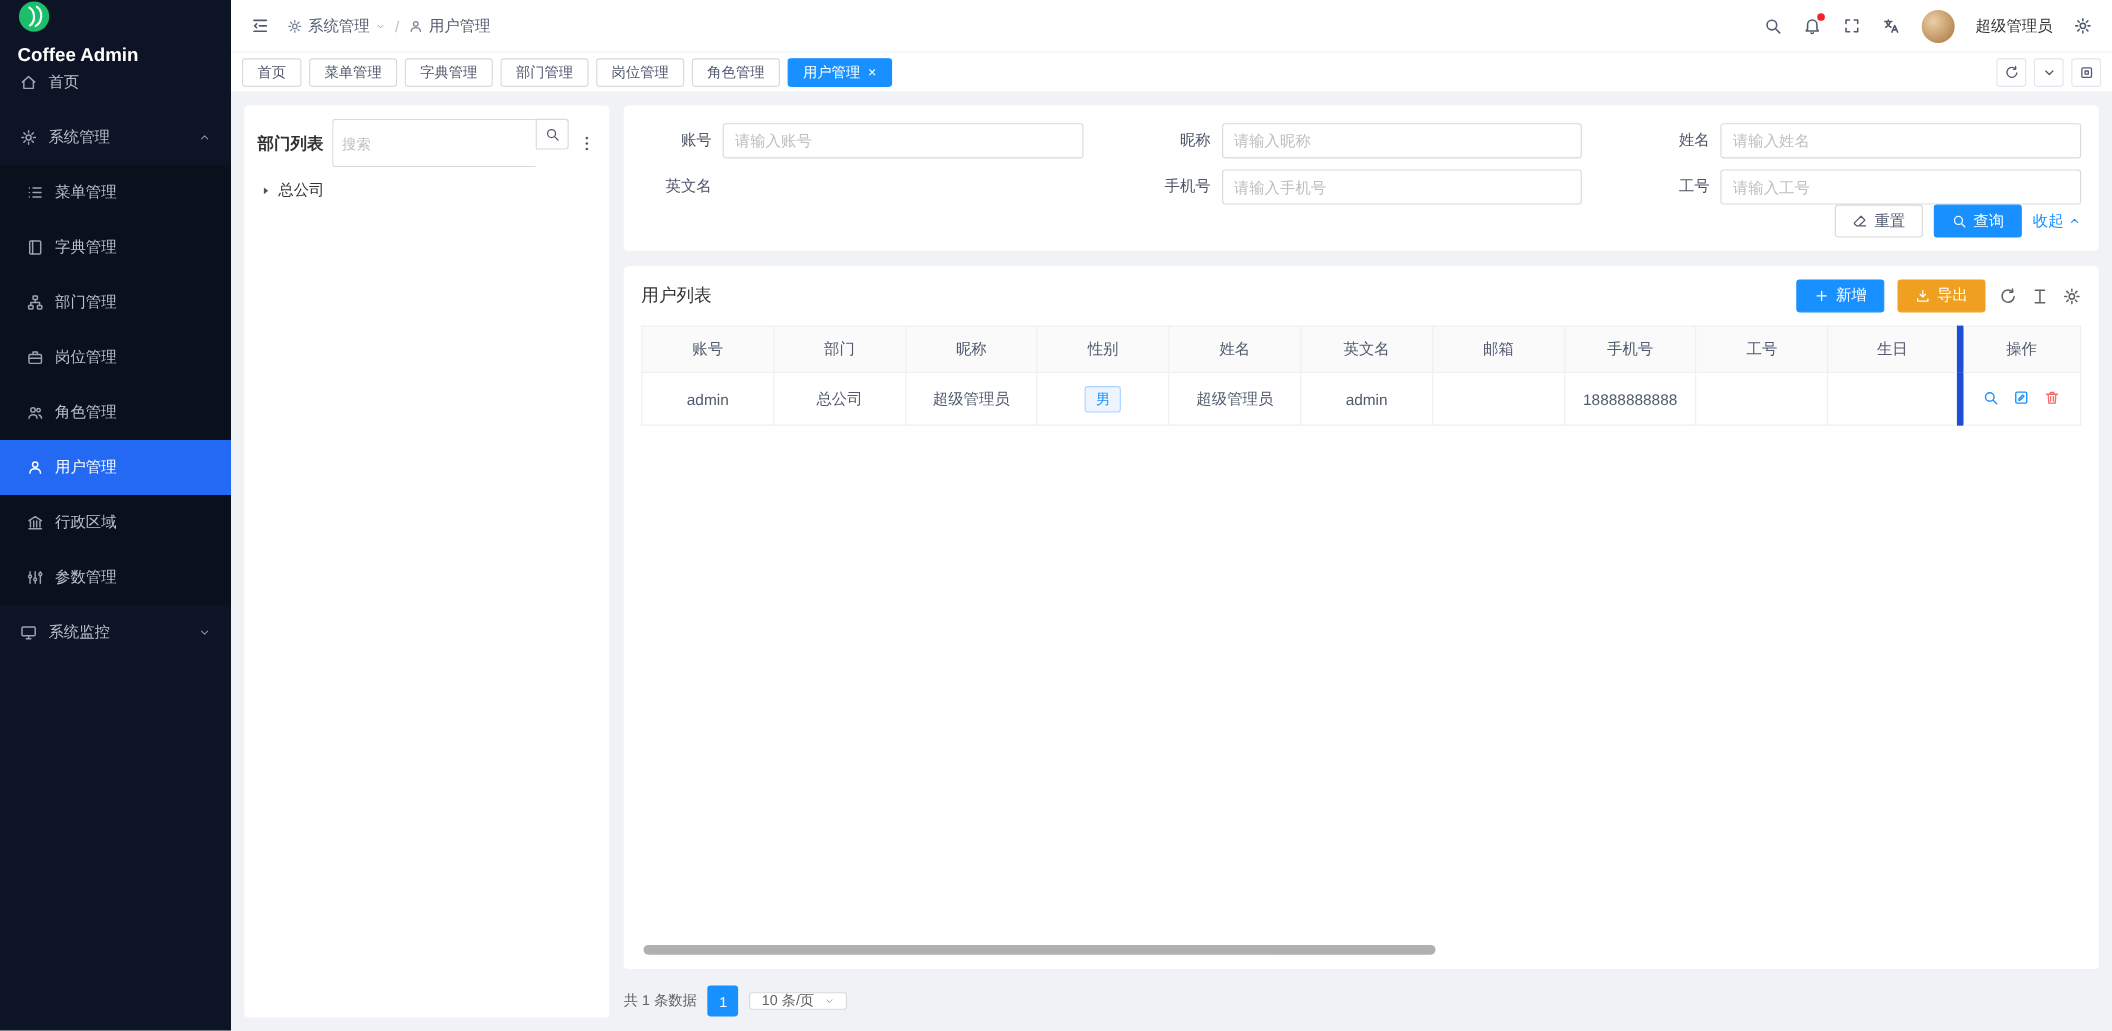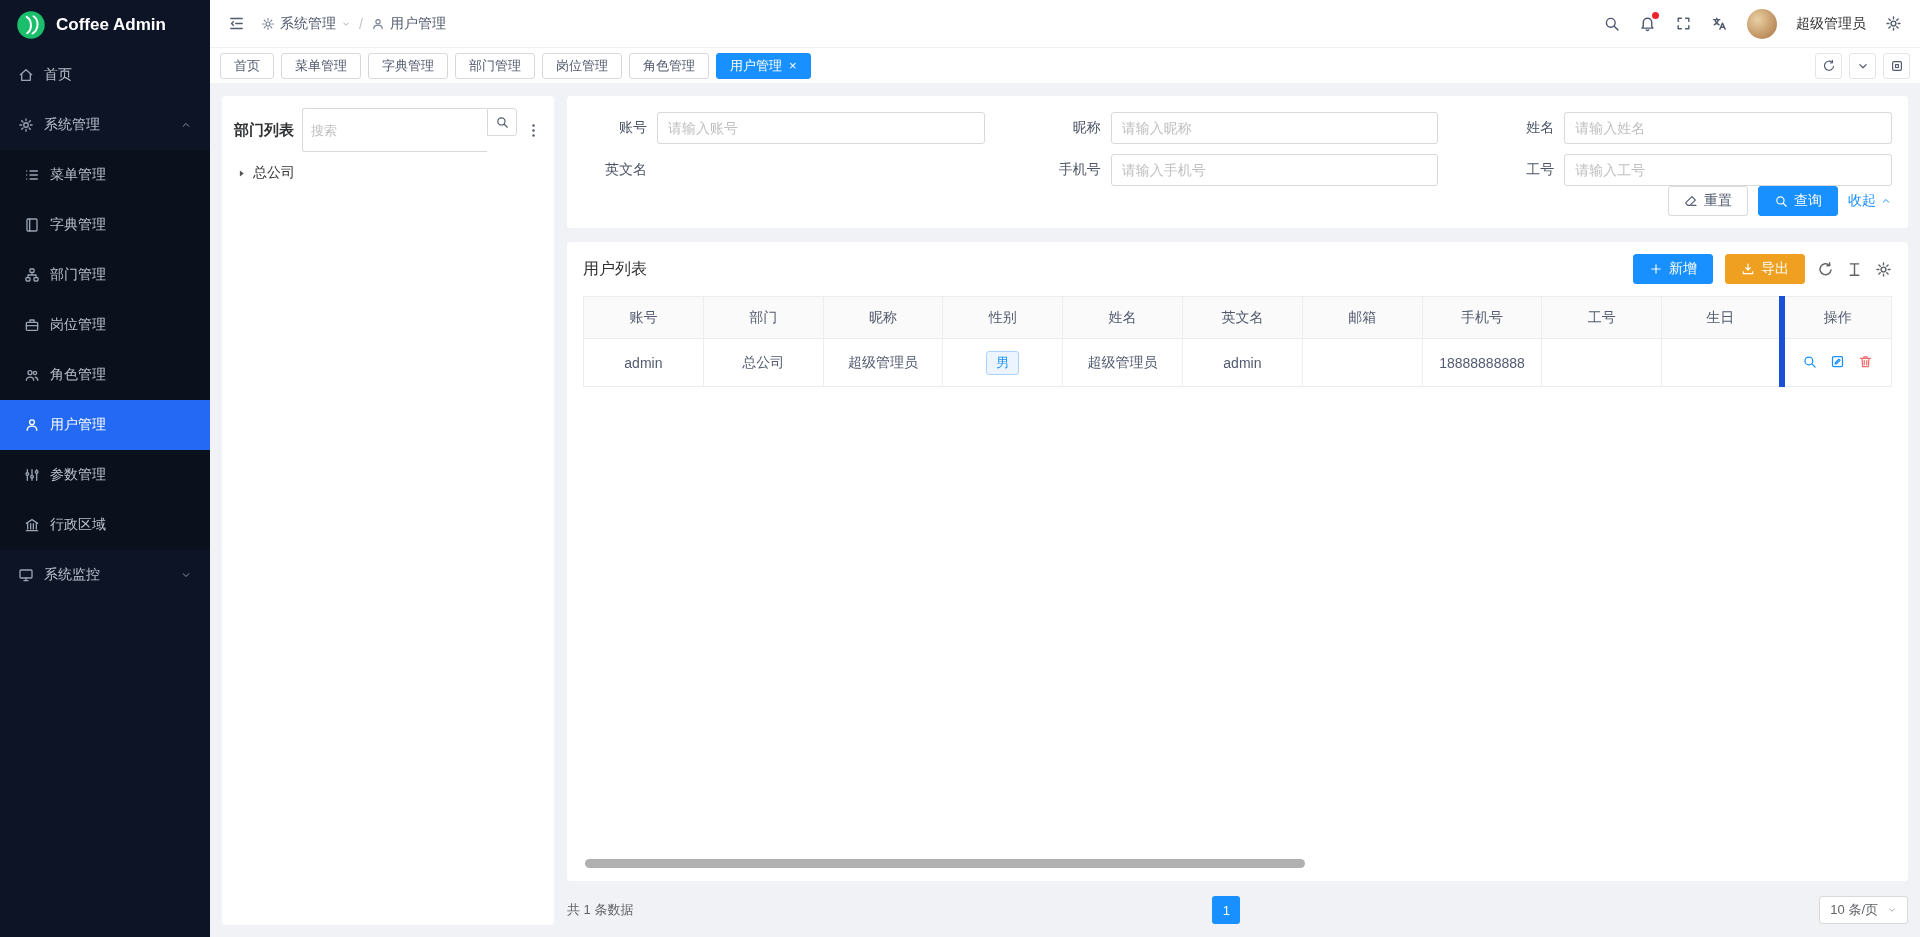--- a/index.html
+++ b/index.html
@@ -10,21 +10,21 @@
   }
   *{box-sizing:border-box;margin:0;padding:0;}
   html,body{width:1920px;height:937px;overflow:hidden;}
   body{font-family:"Liberation Sans","DejaVu Sans",sans-serif;font-size:14px;color:#333;background:#f0f2f5;}
   [data-icon]{display:inline-flex;width:1em;height:1em;flex:none;}
   [data-icon] svg{width:100%;height:100%;display:block;}
   .app{display:flex;width:100%;height:100%;}
 
   
   .sidebar{width:210px;flex:none;background:#0d1426;color:#bac1cc;display:flex;flex-direction:column;}
-  .logo{height:50px;display:flex;align-items:center;gap:10px;padding:0 16px;cursor:pointer;}
+  .logo{height:50px;display:flex;align-items:flex-start;gap:10px;padding:0 16px;cursor:pointer;flex-direction:column;}
   .logo-icon{font-size:30px;}
   .logo-text{color:#fff;font-weight:bold;font-size:17px;white-space:nowrap;}
   .menu{flex:1;overflow:hidden;}
   .menu-item{height:50px;display:flex;align-items:center;gap:10px;padding:0 18px;font-size:14px;cursor:pointer;white-space:nowrap;}
   .mi-icon{font-size:16px;color:#9aa3b2;}
   .mi-caret{margin-left:auto;font-size:12px;color:#8a93a3;}
   .submenu{background:#0a101c;}
   .sub-item{height:50px;display:flex;align-items:center;gap:10px;padding:0 18px 0 24px;font-size:14px;cursor:pointer;white-space:nowrap;}
   .sub-item.active{background:var(--sidebar-active);color:#fff;}
   .sub-item.active .mi-icon{color:#fff;}
@@ -99,23 +99,23 @@
   .tag{display:inline-block;padding:0 9px;height:24px;line-height:22px;border:1px solid #abd3ff;background:#ecf5ff;color:var(--primary);border-radius:3px;font-size:13px;}
   .ops{display:inline-flex;align-items:center;gap:13px;}
   .op{font-size:15px;cursor:pointer;}
   .op.view,.op.edit{color:var(--primary);}
   .op.del{color:var(--danger);}
 
   .spacer{flex:1;}
   .hscroll{height:12px;position:relative;flex:none;}
   .thumb{position:absolute;left:2px;bottom:1px;width:55%;height:9px;border-radius:5px;background:#b0b0b0;cursor:pointer;}
 
-  .pagination{flex:none;height:30px;display:flex;justify-content:space-between;align-items:center;gap:10px;font-size:13px;color:#606266;}
+  .pagination{flex:none;height:30px;display:flex;justify-content:flex-start;align-items:center;gap:10px;font-size:13px;color:#606266;}
   .page-btn{min-width:28px;height:28px;display:inline-flex;align-items:center;justify-content:center;background:var(--primary);color:#fff;border-radius:3px;cursor:pointer;}
-  .size-select{height:28px;display:inline-flex;align-items:center;gap:9px;padding:0 10px;border:1px solid #d9d9d9;border-radius:3px;background:#fff;cursor:pointer;white-space:nowrap;}
+  .size-select{height:16px;display:inline-flex;align-items:center;gap:9px;padding:0 10px;border:1px solid #d9d9d9;border-radius:3px;background:#fff;cursor:pointer;white-space:nowrap;}
   .size-select .b-ic{font-size:10px;color:#999;}
 </style>
 </head>
 <body>
 
 <div class="app">
 
   <aside class="sidebar">
     <div class="logo">
       <span class="logo-icon" data-icon="logo">
@@ -202,37 +202,37 @@
         <div class="sub-item active">
           <span class="mi-icon" data-icon="user">
               <svg viewBox="0 0 24 24" fill="none" stroke="currentColor" stroke-width="2" stroke-linecap="round" stroke-linejoin="round">
                 <circle cx="12" cy="8" r="3.6"></circle>
                 <path d="M4.8 20c0-4 3.2-6.2 7.2-6.2s7.2 2.2 7.2 6.2"></path>
               </svg>
             </span>
           <span>用户管理</span>
         </div>
         <div class="sub-item">
+          <span class="mi-icon" data-icon="region">
+              <svg viewBox="0 0 24 24" fill="none" stroke="currentColor" stroke-width="2" stroke-linecap="round" stroke-linejoin="round">
+                <path d="M3.5 9.5L12 4l8.5 5.5M5.5 10v8M10 10v8M14 10v8M18.5 10v8M3.5 20.5h17"></path>
+              </svg>
+            </span>
+          <span>行政区域</span>
+        </div>
+        <div class="sub-item">
           <span class="mi-icon" data-icon="param">
               <svg viewBox="0 0 24 24" fill="none" stroke="currentColor" stroke-width="2" stroke-linecap="round" stroke-linejoin="round">
                 <path d="M5 4v4.5M5 12.5V20M12 4v8.5M12 16.5V20M19 4v1.5M19 9.5V20"></path>
                 <circle cx="5" cy="10.5" r="2"></circle>
                 <circle cx="12" cy="14.5" r="2"></circle>
                 <circle cx="19" cy="7.5" r="2"></circle>
               </svg>
             </span>
           <span>参数管理</span>
-        </div>
-        <div class="sub-item">
-          <span class="mi-icon" data-icon="region">
-              <svg viewBox="0 0 24 24" fill="none" stroke="currentColor" stroke-width="2" stroke-linecap="round" stroke-linejoin="round">
-                <path d="M3.5 9.5L12 4l8.5 5.5M5.5 10v8M10 10v8M14 10v8M18.5 10v8M3.5 20.5h17"></path>
-              </svg>
-            </span>
-          <span>行政区域</span>
         </div>
       </div>
       <div class="menu-item">
         <span class="mi-icon" data-icon="monitor">
             <svg viewBox="0 0 24 24" fill="none" stroke="currentColor" stroke-width="2" stroke-linecap="round" stroke-linejoin="round">
               <rect x="3" y="4.5" width="18" height="12" rx="1.5"></rect>
               <path d="M9 20.5h6M12 16.5v4"></path>
             </svg>
           </span>
         <span>系统监控</span>

